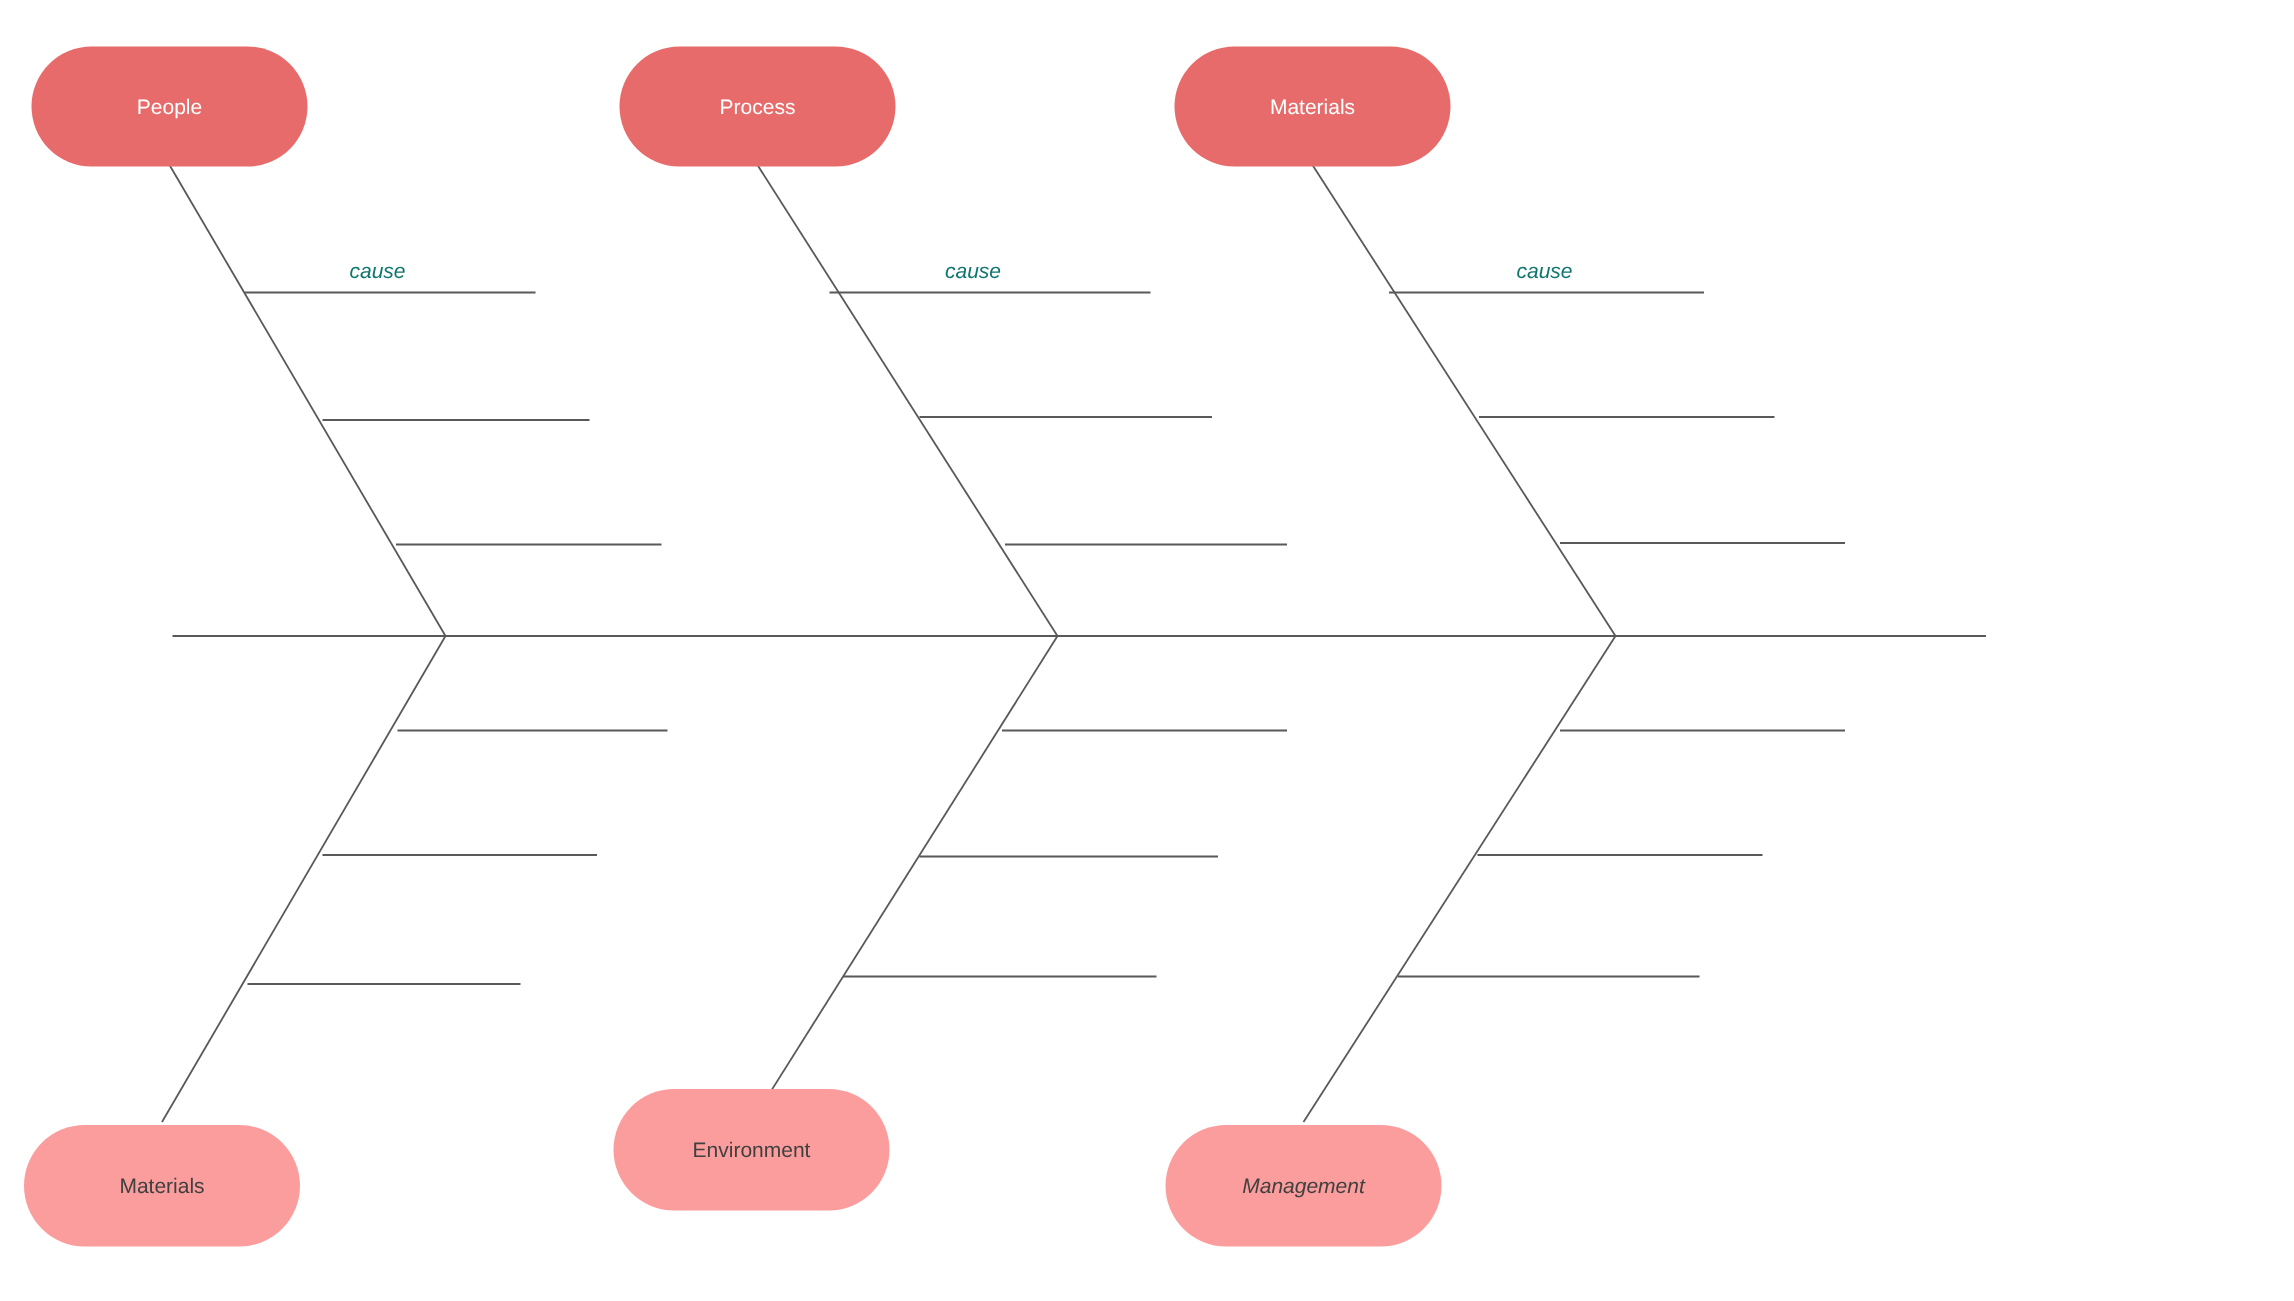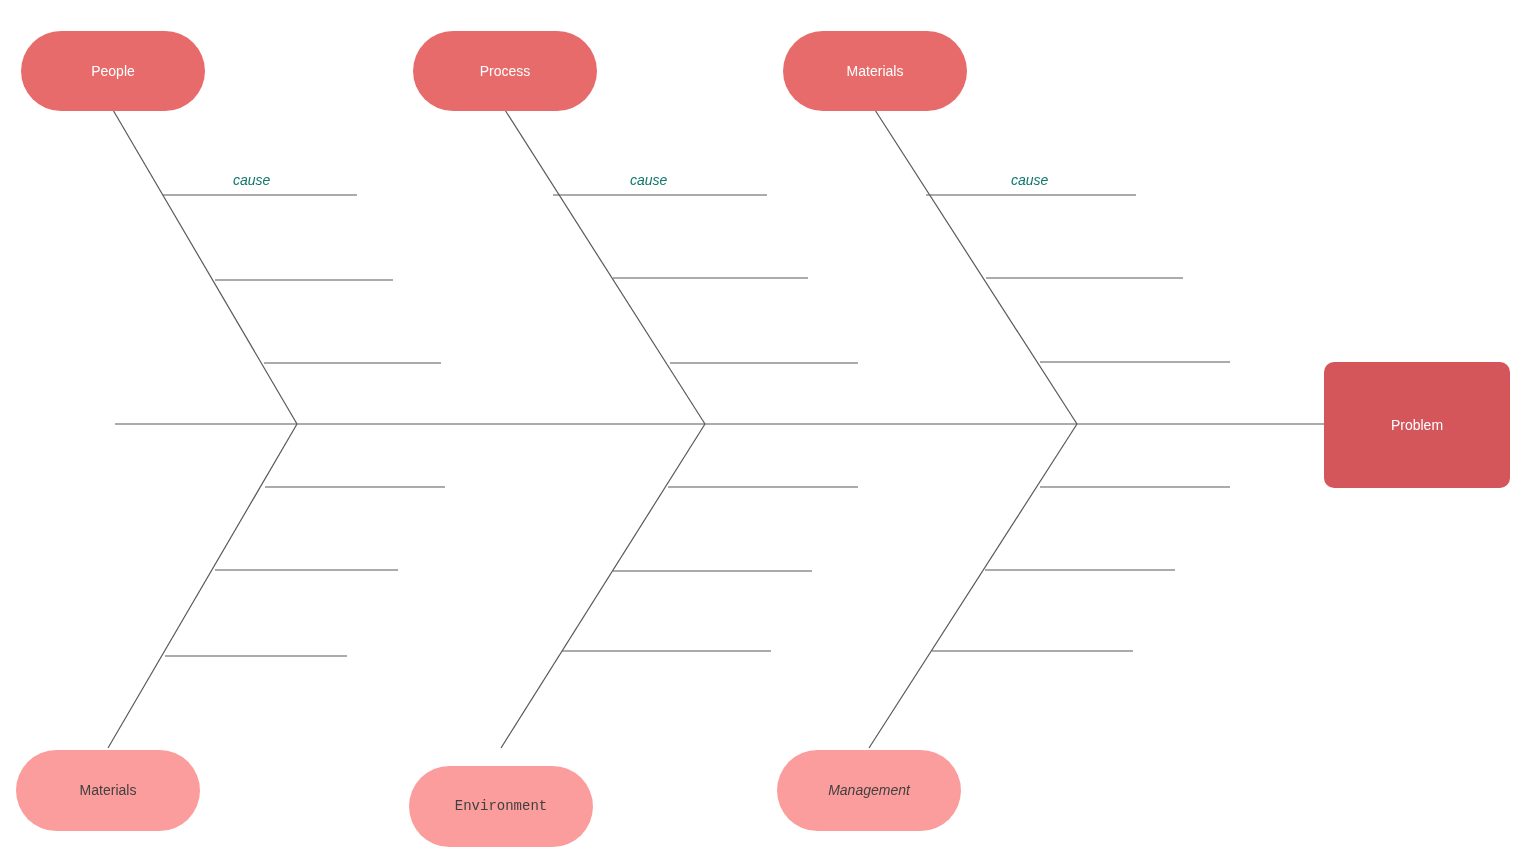--- a/index.html
+++ b/index.html
@@ -107,30 +107,27 @@
         <span>Process</span>
       </div>
       <div class="node node-top" style="left: 783px; top: 31px; width: 184px; height: 80px;">
         <span>Materials</span>
       </div>
     </div>
   <div id="bottom-nodes">
       <div class="node node-bottom" style="left: 16px; top: 750px; width: 184px; height: 81px;">
         <span>Materials</span>
       </div>
-      <div class="node node-bottom" style="left: 409px; top: 766px; width: 184px; height: 81px; font-family: Liberation Mono, monospace;">
+      <div class="node node-bottom" style="left: 409px; top: 726px; width: 184px; height: 81px;">
         <span>Environment</span>
       </div>
       <div class="node node-bottom" style="left: 777px; top: 750px; width: 184px; height: 81px; font-style: italic;">
         <span>Management</span>
       </div>
     </div>
   <div id="cause-labels">
       <div class="cause-label" style="left: 233px; top: 172px;">cause</div>
       <div class="cause-label" style="left: 630px; top: 172px;">cause</div>
       <div class="cause-label" style="left: 1011px; top: 172px;">cause</div>
     </div>
 
-  <div class="node node-problem" id="problem-node" style="left: 1324px; top: 362px; width: 186px; height: 126px;">
-    <span>Problem</span>
-  </div>
 
 </div>
 
 </body></html>

